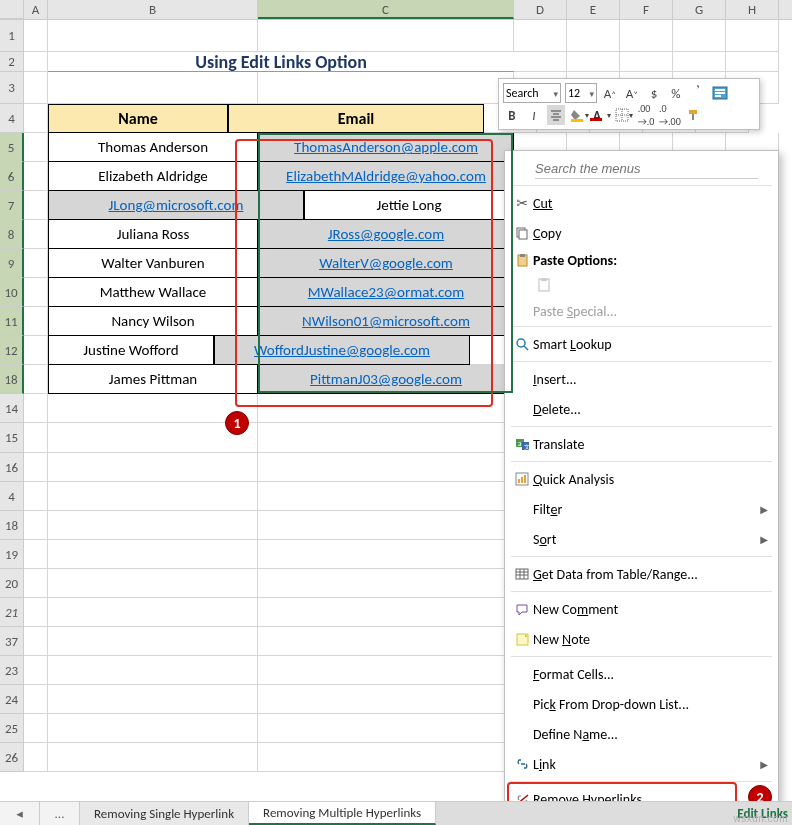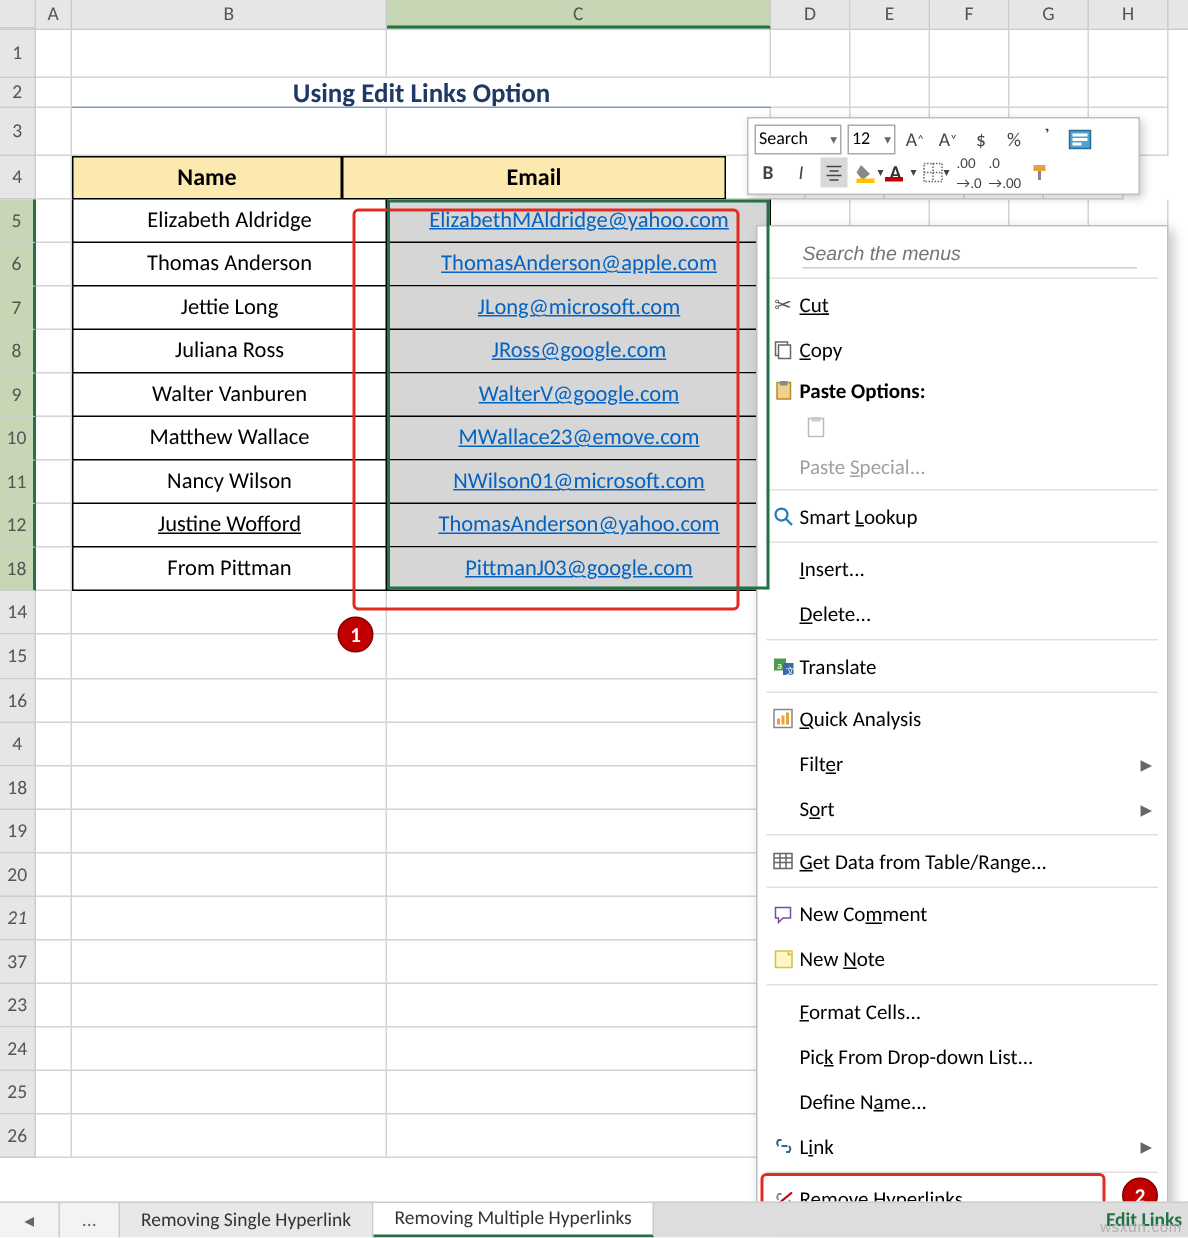--- a/index.html
+++ b/index.html
@@ -308,42 +308,42 @@
           <div class="cell header-cell" style="width: 180px; height: 29px;">Name</div>
           <div class="cell header-cell" style="width: 256px; height: 29px;">Email</div>
           <div class="cell" style="width: 53px; height: 29px;"></div>
           <div class="cell" style="width: 53px; height: 29px;"></div>
           <div class="cell" style="width: 53px; height: 29px;"></div>
           <div class="cell" style="width: 53px; height: 29px;"></div>
           <div class="cell" style="width: 53px; height: 29px;"></div>
         </div>
         <div class="row" style="height: 29px;">
           <div class="cell" style="width: 24px; height: 29px;"></div>
+          <div class="cell data-cell" style="width: 210px; height: 29px;">Thomas Anderson</div>
+          <div class="cell data-cell email-cell" style="width: 256px; height: 29px;">ThomasAnderson@apple.com</div>
+          <div class="cell" style="width: 53px; height: 29px;"></div>
+          <div class="cell" style="width: 53px; height: 29px;"></div>
+          <div class="cell" style="width: 53px; height: 29px;"></div>
+          <div class="cell" style="width: 53px; height: 29px;"></div>
+          <div class="cell" style="width: 53px; height: 29px;"></div>
+        </div>
+        <div class="row" style="height: 29px;">
+          <div class="cell" style="width: 24px; height: 29px;"></div>
           <div class="cell data-cell" style="width: 210px; height: 29px;">Elizabeth Aldridge</div>
           <div class="cell data-cell email-cell" style="width: 256px; height: 29px;">ElizabethMAldridge@yahoo.com</div>
           <div class="cell" style="width: 53px; height: 29px;"></div>
           <div class="cell" style="width: 53px; height: 29px;"></div>
           <div class="cell" style="width: 53px; height: 29px;"></div>
           <div class="cell" style="width: 53px; height: 29px;"></div>
           <div class="cell" style="width: 53px; height: 29px;"></div>
         </div>
         <div class="row" style="height: 29px;">
           <div class="cell" style="width: 24px; height: 29px;"></div>
-          <div class="cell data-cell" style="width: 210px; height: 29px;">Thomas Anderson</div>
-          <div class="cell data-cell email-cell" style="width: 256px; height: 29px;">ThomasAnderson@apple.com</div>
-          <div class="cell" style="width: 53px; height: 29px;"></div>
-          <div class="cell" style="width: 53px; height: 29px;"></div>
-          <div class="cell" style="width: 53px; height: 29px;"></div>
-          <div class="cell" style="width: 53px; height: 29px;"></div>
-          <div class="cell" style="width: 53px; height: 29px;"></div>
-        </div>
-        <div class="row" style="height: 29px;">
-          <div class="cell" style="width: 24px; height: 29px;"></div>
+          <div class="cell data-cell email-cell" style="width: 256px; height: 29px;">JLong@microsoft.com</div>
           <div class="cell data-cell" style="width: 210px; height: 29px;">Jettie Long</div>
-          <div class="cell data-cell email-cell" style="width: 256px; height: 29px;">JLong@microsoft.com</div>
           <div class="cell" style="width: 53px; height: 29px;"></div>
           <div class="cell" style="width: 53px; height: 29px;"></div>
           <div class="cell" style="width: 53px; height: 29px;"></div>
           <div class="cell" style="width: 53px; height: 29px;"></div>
           <div class="cell" style="width: 53px; height: 29px;"></div>
         </div>
         <div class="row" style="height: 29px;">
           <div class="cell" style="width: 24px; height: 29px;"></div>
           <div class="cell data-cell" style="width: 210px; height: 29px;">Juliana Ross</div>
           <div class="cell data-cell email-cell" style="width: 256px; height: 29px;">JRoss@google.com</div>
@@ -359,50 +359,50 @@
           <div class="cell data-cell email-cell" style="width: 256px; height: 29px;">WalterV@google.com</div>
           <div class="cell" style="width: 53px; height: 29px;"></div>
           <div class="cell" style="width: 53px; height: 29px;"></div>
           <div class="cell" style="width: 53px; height: 29px;"></div>
           <div class="cell" style="width: 53px; height: 29px;"></div>
           <div class="cell" style="width: 53px; height: 29px;"></div>
         </div>
         <div class="row" style="height: 29px;">
           <div class="cell" style="width: 24px; height: 29px;"></div>
           <div class="cell data-cell" style="width: 210px; height: 29px;">Matthew Wallace</div>
-          <div class="cell data-cell email-cell" style="width: 256px; height: 29px;">MWallace23@emove.com</div>
+          <div class="cell data-cell email-cell" style="width: 256px; height: 29px;">MWallace23@ormat.com</div>
           <div class="cell" style="width: 53px; height: 29px;"></div>
           <div class="cell" style="width: 53px; height: 29px;"></div>
           <div class="cell" style="width: 53px; height: 29px;"></div>
           <div class="cell" style="width: 53px; height: 29px;"></div>
           <div class="cell" style="width: 53px; height: 29px;"></div>
         </div>
         <div class="row" style="height: 29px;">
           <div class="cell" style="width: 24px; height: 29px;"></div>
           <div class="cell data-cell" style="width: 210px; height: 29px;">Nancy Wilson</div>
           <div class="cell data-cell email-cell" style="width: 256px; height: 29px;">NWilson01@microsoft.com</div>
           <div class="cell" style="width: 53px; height: 29px;"></div>
           <div class="cell" style="width: 53px; height: 29px;"></div>
           <div class="cell" style="width: 53px; height: 29px;"></div>
           <div class="cell" style="width: 53px; height: 29px;"></div>
           <div class="cell" style="width: 53px; height: 29px;"></div>
         </div>
         <div class="row" style="height: 29px;">
           <div class="cell" style="width: 24px; height: 29px;"></div>
-          <div class="cell data-cell" style="width: 210px; height: 29px; text-decoration: underline;">Justine Wofford</div>
-          <div class="cell data-cell email-cell" style="width: 256px; height: 29px;">ThomasAnderson@yahoo.com</div>
-          <div class="cell" style="width: 53px; height: 29px;"></div>
-          <div class="cell" style="width: 53px; height: 29px;"></div>
-          <div class="cell" style="width: 53px; height: 29px;"></div>
-          <div class="cell" style="width: 53px; height: 29px;"></div>
-          <div class="cell" style="width: 53px; height: 29px;"></div>
-        </div>
-        <div class="row" style="height: 29px;">
-          <div class="cell" style="width: 24px; height: 29px;"></div>
-          <div class="cell data-cell" style="width: 210px; height: 29px;">From Pittman</div>
+          <div class="cell data-cell" style="width: 166px; height: 29px;">Justine Wofford</div>
+          <div class="cell data-cell email-cell" style="width: 256px; height: 29px;">WoffordJustine@google.com</div>
+          <div class="cell" style="width: 53px; height: 29px;"></div>
+          <div class="cell" style="width: 53px; height: 29px;"></div>
+          <div class="cell" style="width: 53px; height: 29px;"></div>
+          <div class="cell" style="width: 53px; height: 29px;"></div>
+          <div class="cell" style="width: 53px; height: 29px;"></div>
+        </div>
+        <div class="row" style="height: 29px;">
+          <div class="cell" style="width: 24px; height: 29px;"></div>
+          <div class="cell data-cell" style="width: 210px; height: 29px;">James Pittman</div>
           <div class="cell data-cell email-cell" style="width: 256px; height: 29px;">PittmanJ03@google.com</div>
           <div class="cell" style="width: 53px; height: 29px;"></div>
           <div class="cell" style="width: 53px; height: 29px;"></div>
           <div class="cell" style="width: 53px; height: 29px;"></div>
           <div class="cell" style="width: 53px; height: 29px;"></div>
           <div class="cell" style="width: 53px; height: 29px;"></div>
         </div>
         <div class="row" style="height: 29px;">
           <div class="cell" style="width: 24px; height: 29px;"></div>
           <div class="cell" style="width: 210px; height: 29px;"></div>

